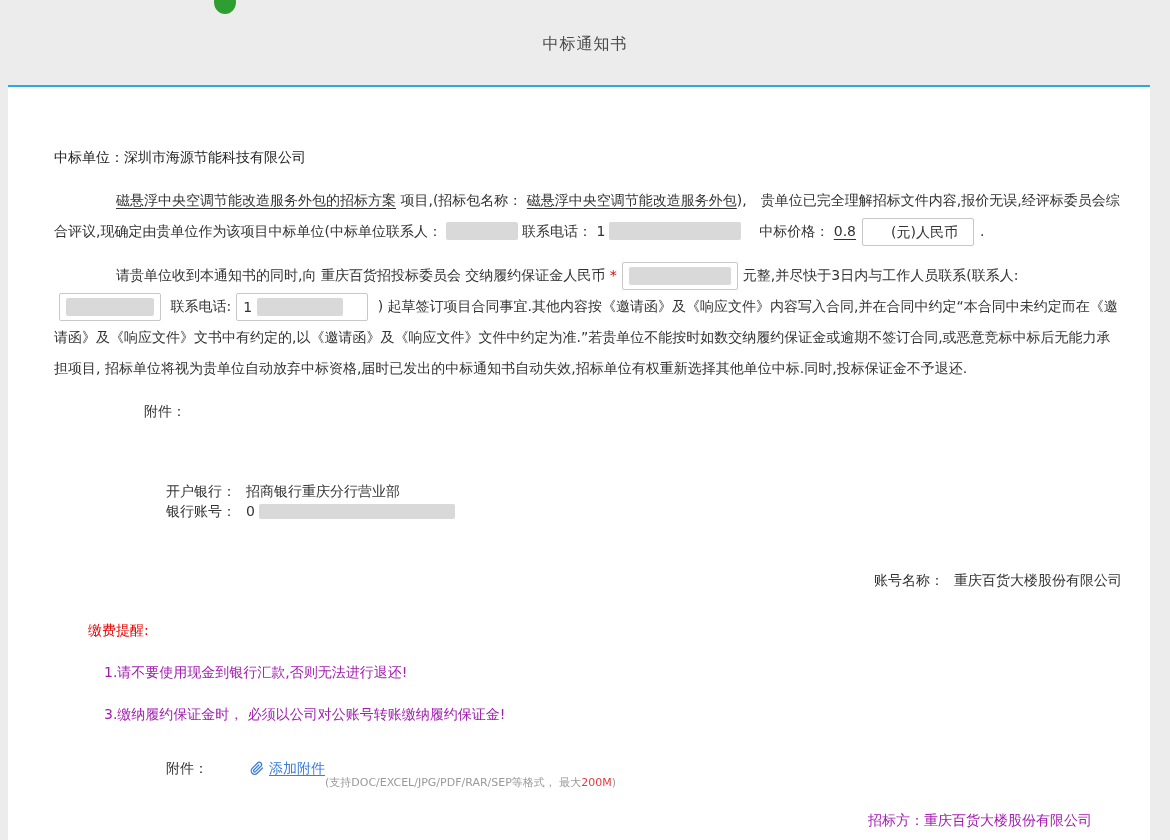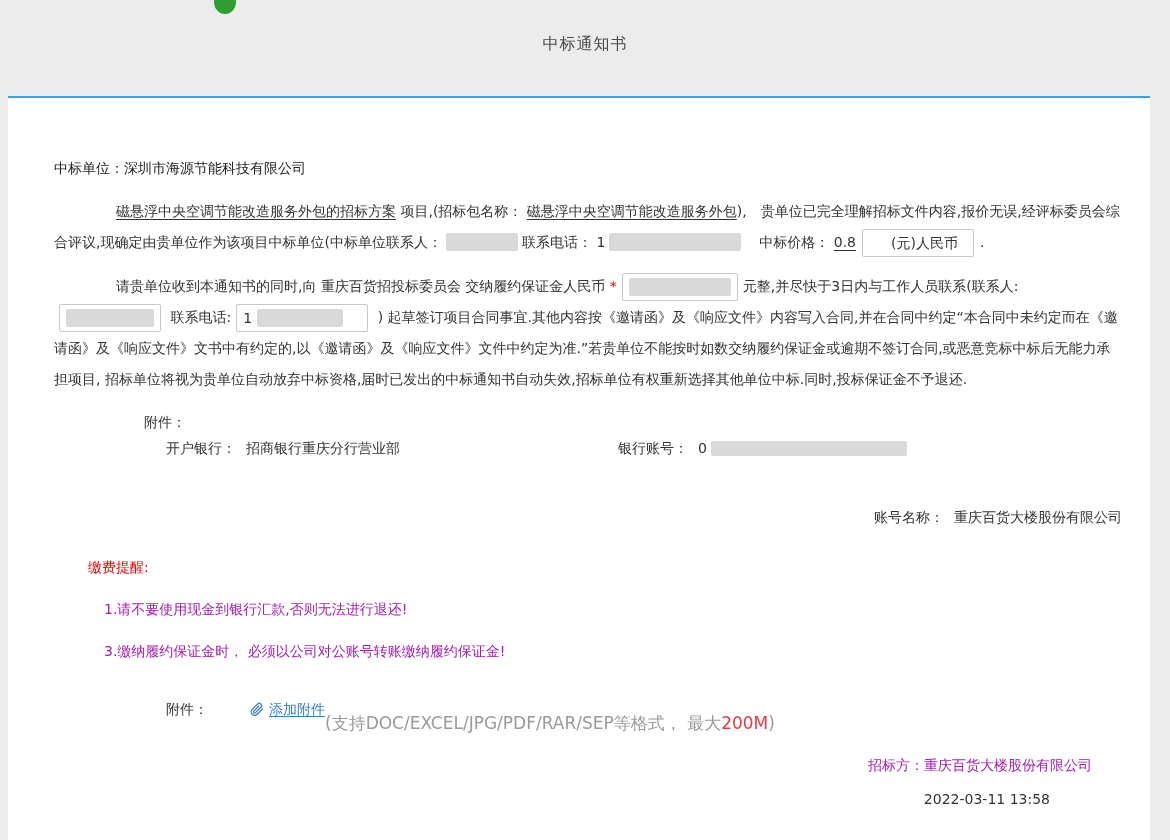--- a/index.html
+++ b/index.html
@@ -7,21 +7,21 @@
   body {
     background: #ececec;
     font-family: "DejaVu Sans", "Liberation Sans", sans-serif;
     color: #333;
     font-size: 14px;
     overflow: hidden;
   }
   
   .top-header {
     position: relative;
-    height: 96px;
+    height: 85px;
     background: #ececec;
     overflow: hidden;
   }
   .green-dot {
     position: absolute;
     left: 214px;
     top: -10px;
     width: 22px;
     height: 24px;
     border-radius: 50%;
@@ -87,41 +87,41 @@
     height: 28px;
     padding: 0 14px 0 28px;
     margin: 0 6px;
     vertical-align: middle;
     color: #333;
     text-indent: 0;
     min-width: 112px;
   }
   
   .attach-top { margin-top: 12px; padding-left: 90px; line-height: 31px; }
-  .bank-row1 { padding-left: 112px; display: flex; line-height: 20px; }
+  .bank-row1 { margin-top: 54px; padding-left: 112px; display: flex; line-height: 20px; flex-direction: column; }
   .bank-col1 { width: 452px; }
   .bank-label { margin-right: 10px; }
   .bank-row2 { margin-top: 49px; padding-left: 112px; line-height: 20px; text-align: right; }
   .reminder-title { margin-top: 32px; padding-left: 34px; color: #e60000; }
   .reminder-item { margin-top: 24px; padding-left: 50px; color: #a21caf; }
   .attach-row {
     margin-top: 23px;
     padding-left: 112px;
     display: flex;
     align-items: center;
   }
   .attach-row .label { margin-right: 42px; }
   .clip-icon { display: inline-flex; margin-right: 5px; color: #3c7bd9; }
   .add-link {
     color: #3c7bd9;
     text-decoration: underline;
     text-underline-offset: 2px;
     cursor: pointer;
   }
-  .attach-hint { color: #9a9a9a; font-size: 17px; margin-top: 28px; }
+  .attach-hint { color: #9a9a9a; font-size: 11px; margin-top: 28px; }
   .attach-hint .red { color: #e6393f; }
   
   .footer-issuer { margin-top: 22px; text-align: right; padding-right: 30px; color: #a21caf; }
   .footer-date  { margin-top: 16px; text-align: right; padding-right: 72px; color: #333; }
 </style>
 </head>
 <body>
 
 <div class="top-header">
   <div class="green-dot"></div>

